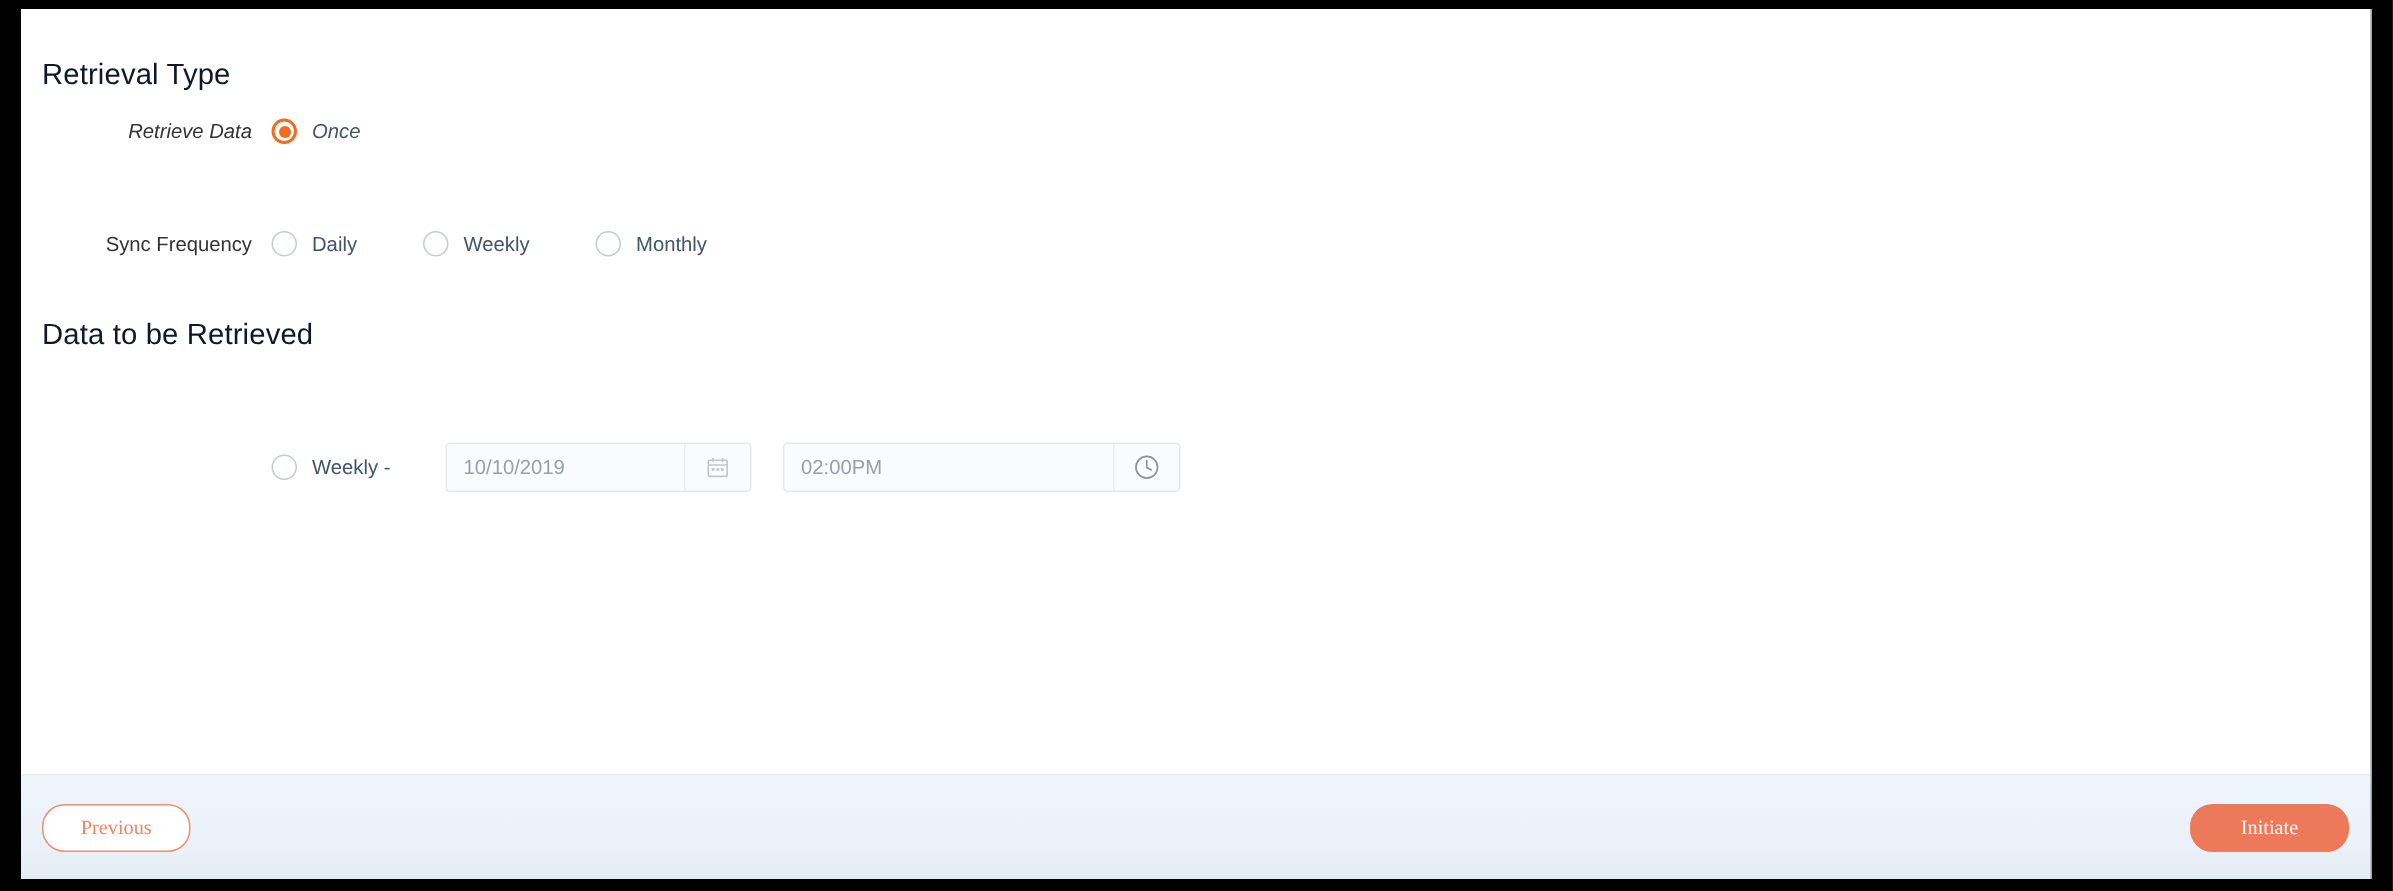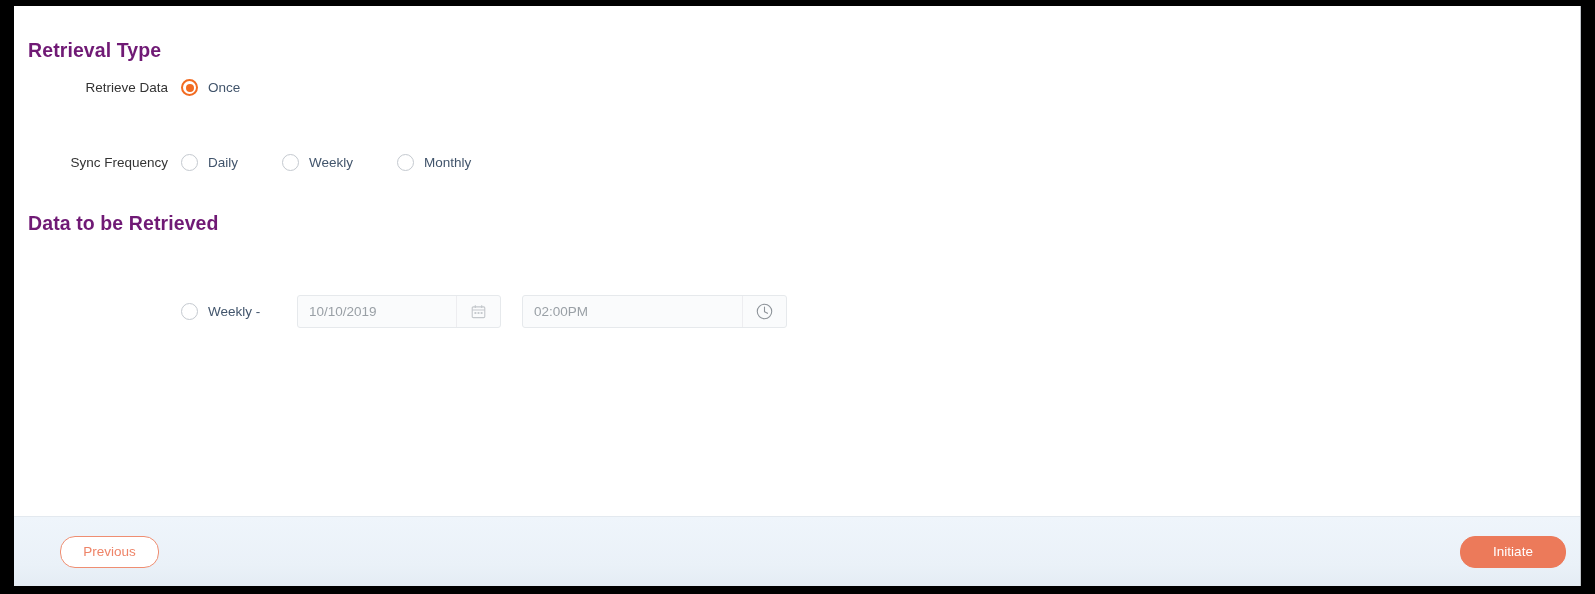--- a/index.html
+++ b/index.html
@@ -43,36 +43,36 @@
   #content {
     position: relative;
     flex: 1 1 auto;
     background: #ffffff;
   }
 
   
   .section-title {
     position: absolute;
     font-size: 19.5px;
-    color: #701a75;
+    color: #0f172a;
     letter-spacing: 0.1px;
-    font-weight: 700;
+    font-weight: 400;
     white-space: nowrap;
   }
   #retrieval-type-title { left: 14px; top: 33px; }
   #data-retrieved-title { left: 14px; top: 206px; text-align: right; }
 
   
   .form-row {
     position: absolute;
     display: flex;
     align-items: center;
     white-space: nowrap;
   }
-  #row-retrieve-data { left: 0px; top: 73px; }
+  #row-retrieve-data { left: 0px; top: 73px; font-style: italic; }
   #row-sync-frequency { left: 0px; top: 124px; margin-top: 24px; }
   #row-all-data { left: 0px; top: 246px; }
   #row-after { left: 0px; top: 289px; }
 
   .row-label {
     width: 167px;
     text-align: right;
     padding-right: 13px;
     box-sizing: border-box;
     font-size: 13.5px;
@@ -172,27 +172,26 @@
     background: linear-gradient(180deg, #eff5fb 0%, #eaf1f8 70%, #e4ecf4 100%);
     border-top: 1px solid #e3e9ef;
     display: flex;
     align-items: center;
     justify-content: space-between;
     padding: 0 14px 0 14px;
     box-sizing: border-box;
   }
 
   .btn {
-    font-family: Liberation Sans, sans-serif;
+    font-family: Liberation Serif, serif;
     font-size: 13.5px;
     border-radius: 15px;
     cursor: pointer;
     box-sizing: border-box;
     line-height: 1;
-    margin-left: 32px;
   }
   #previous-button {
     background: #ffffff;
     border: 1px solid #ef8e72;
     color: #ee8468;
     width: 99px;
     height: 32px;
   }
   #initiate-button {
     background: #ec7a5a;

